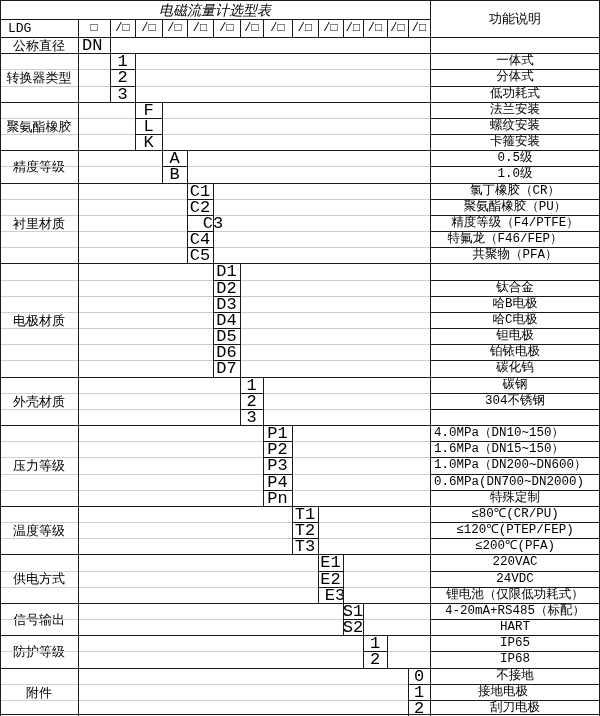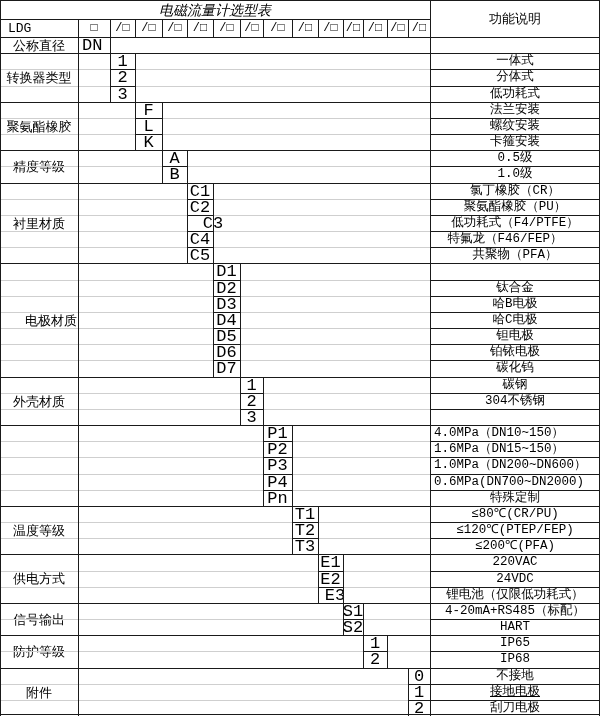--- a/index.html
+++ b/index.html
@@ -63,45 +63,46 @@
     <div class="cell code" style="left: 162px; top: 150px; width: 25px; height: 16px;">A</div>
     <div class="cell desc" style="left: 430px; top: 150px; width: 170px; height: 16px;">0.5级</div>
     <div class="cell code" style="left: 162px; top: 166px; width: 25px; height: 17px;">B</div>
     <div class="cell desc" style="left: 430px; top: 166px; width: 170px; height: 17px;">1.0级</div>
     <div class="cell label" style="left: 0px; top: 183px; width: 78px; height: 80px;">衬里材质</div>
     <div class="cell code" style="left: 187px; top: 183px; width: 26px; height: 16px;">C1</div>
     <div class="cell desc" style="left: 430px; top: 183px; width: 170px; height: 16px;">氯丁橡胶（CR）</div>
     <div class="cell code" style="left: 187px; top: 199px; width: 26px; height: 16px;">C2</div>
     <div class="cell desc" style="left: 430px; top: 199px; width: 170px; height: 16px;">聚氨酯橡胶（PU）</div>
     <div class="cell code" style="left: 187px; top: 215px; width: 26px; height: 16px; margin-left: 13px;">C3</div>
-    <div class="cell desc" style="left: 430px; top: 215px; width: 170px; height: 16px;">低功耗式（F4/PTFE）</div>
+    <div class="cell desc" style="left: 430px; top: 215px; width: 170px; height: 16px;">精度等级（F4/PTFE）</div>
     <div class="cell code" style="left: 187px; top: 231px; width: 26px; height: 16px;">C4</div>
     <div class="cell desc" style="left: 420px; top: 231px; width: 170px; height: 16px;">特氟龙（F46/FEP）</div>
     <div class="cell code" style="left: 187px; top: 247px; width: 26px; height: 16px;">C5</div>
     <div class="cell desc" style="left: 430px; top: 247px; width: 170px; height: 16px;">共聚物（PFA）</div>
-    <div class="cell label" style="left: 12px; top: 263px; width: 78px; height: 114px;">电极材质</div>
+    <div class="cell label" style="left: 0px; top: 263px; width: 78px; height: 114px;">电极材质</div>
     <div class="cell code" style="left: 213px; top: 263px; width: 27px; height: 17px; text-align: center;">D1</div>
     <div class="cell code" style="left: 213px; top: 280px; width: 27px; height: 16px;">D2</div>
     <div class="cell desc" style="left: 430px; top: 280px; width: 170px; height: 16px;">钛合金</div>
     <div class="cell code" style="left: 213px; top: 296px; width: 27px; height: 16px;">D3</div>
     <div class="cell desc" style="left: 430px; top: 296px; width: 170px; height: 16px;">哈B电极</div>
     <div class="cell code" style="left: 213px; top: 312px; width: 27px; height: 16px;">D4</div>
     <div class="cell desc" style="left: 430px; top: 312px; width: 170px; height: 16px;">哈C电极</div>
     <div class="cell code" style="left: 213px; top: 328px; width: 27px; height: 16px;">D5</div>
     <div class="cell desc" style="left: 430px; top: 328px; width: 170px; height: 16px;">钽电极</div>
     <div class="cell code" style="left: 213px; top: 344px; width: 27px; height: 16px;">D6</div>
     <div class="cell desc" style="left: 430px; top: 344px; width: 170px; height: 16px;">铂铱电极</div>
     <div class="cell code" style="left: 213px; top: 360px; width: 27px; height: 17px;">D7</div>
     <div class="cell desc" style="left: 430px; top: 360px; width: 170px; height: 17px;">碳化钨</div>
     <div class="cell label" style="left: 0px; top: 377px; width: 78px; height: 48px;">外壳材质</div>
     <div class="cell code" style="left: 240px; top: 377px; width: 23px; height: 16px;">1</div>
     <div class="cell desc" style="left: 430px; top: 377px; width: 170px; height: 16px;">碳钢</div>
     <div class="cell code" style="left: 240px; top: 393px; width: 23px; height: 16px;">2</div>
     <div class="cell desc" style="left: 430px; top: 393px; width: 170px; height: 16px;">304不锈钢</div>
     <div class="cell code" style="left: 240px; top: 409px; width: 23px; height: 16px;">3</div>
+    <div class="cell label" style="left: 0px; top: 425px; width: 78px; height: 81px;">压力等级</div>
     <div class="cell code" style="left: 263px; top: 425px; width: 29px; height: 16px;">P1</div>
     <div class="cell desc left" style="left: 430px; top: 425px; width: 170px; height: 16px; padding-left: 4px;">4.0MPa（DN10~150）</div>
     <div class="cell code" style="left: 263px; top: 441px; width: 29px; height: 16px;">P2</div>
     <div class="cell desc left" style="left: 430px; top: 441px; width: 170px; height: 16px; padding-left: 4px;">1.6MPa（DN15~150）</div>
     <div class="cell code" style="left: 263px; top: 457px; width: 29px; height: 17px;">P3</div>
     <div class="cell desc left" style="left: 430px; top: 457px; width: 170px; height: 17px; padding-left: 4px;">1.0MPa（DN200~DN600）</div>
     <div class="cell code" style="left: 263px; top: 474px; width: 29px; height: 16px;">P4</div>
     <div class="cell desc left" style="left: 430px; top: 474px; width: 170px; height: 16px; padding-left: 4px;">0.6MPa(DN700~DN2000)</div>
     <div class="cell code" style="left: 263px; top: 490px; width: 29px; height: 16px;">Pn</div>
     <div class="cell desc" style="left: 430px; top: 490px; width: 170px; height: 16px;">特殊定制</div>
@@ -126,21 +127,21 @@
     <div class="cell desc" style="left: 430px; top: 619px; width: 170px; height: 16px;">HART</div>
     <div class="cell label" style="left: 0px; top: 635px; width: 78px; height: 33px;">防护等级</div>
     <div class="cell code" style="left: 363px; top: 635px; width: 24px; height: 16px;">1</div>
     <div class="cell desc" style="left: 430px; top: 635px; width: 170px; height: 16px;">IP65</div>
     <div class="cell code" style="left: 363px; top: 651px; width: 24px; height: 17px;">2</div>
     <div class="cell desc" style="left: 430px; top: 651px; width: 170px; height: 17px;">IP68</div>
     <div class="cell label" style="left: 0px; top: 668px; width: 78px; height: 48px;">附件</div>
     <div class="cell code" style="left: 408px; top: 668px; width: 22px; height: 16px;">0</div>
     <div class="cell desc" style="left: 430px; top: 668px; width: 170px; height: 16px;">不接地</div>
     <div class="cell code" style="left: 408px; top: 684px; width: 22px; height: 16px;">1</div>
-    <div class="cell desc" style="left: 430px; top: 684px; width: 170px; height: 16px; text-decoration: underline;">接地电极</div>
+    <div class="cell desc" style="left: 418px; top: 684px; width: 170px; height: 16px;">接地电极</div>
     <div class="cell code" style="left: 408px; top: 700px; width: 22px; height: 16px;">2</div>
     <div class="cell desc" style="left: 430px; top: 700px; width: 170px; height: 16px;">刮刀电极</div>
     <div class="hl" style="left:0px;top:69px;width:430px;height:1px;background:#cfcfcf"></div>
     <div class="hl" style="left:0px;top:86px;width:430px;height:1px;background:#cfcfcf"></div>
     <div class="hl" style="left:0px;top:118px;width:430px;height:1px;background:#cfcfcf"></div>
     <div class="hl" style="left:0px;top:134px;width:430px;height:1px;background:#cfcfcf"></div>
     <div class="hl" style="left:0px;top:166px;width:430px;height:1px;background:#cfcfcf"></div>
     <div class="hl" style="left:0px;top:199px;width:430px;height:1px;background:#cfcfcf"></div>
     <div class="hl" style="left:0px;top:215px;width:430px;height:1px;background:#cfcfcf"></div>
     <div class="hl" style="left:0px;top:231px;width:430px;height:1px;background:#cfcfcf"></div>

